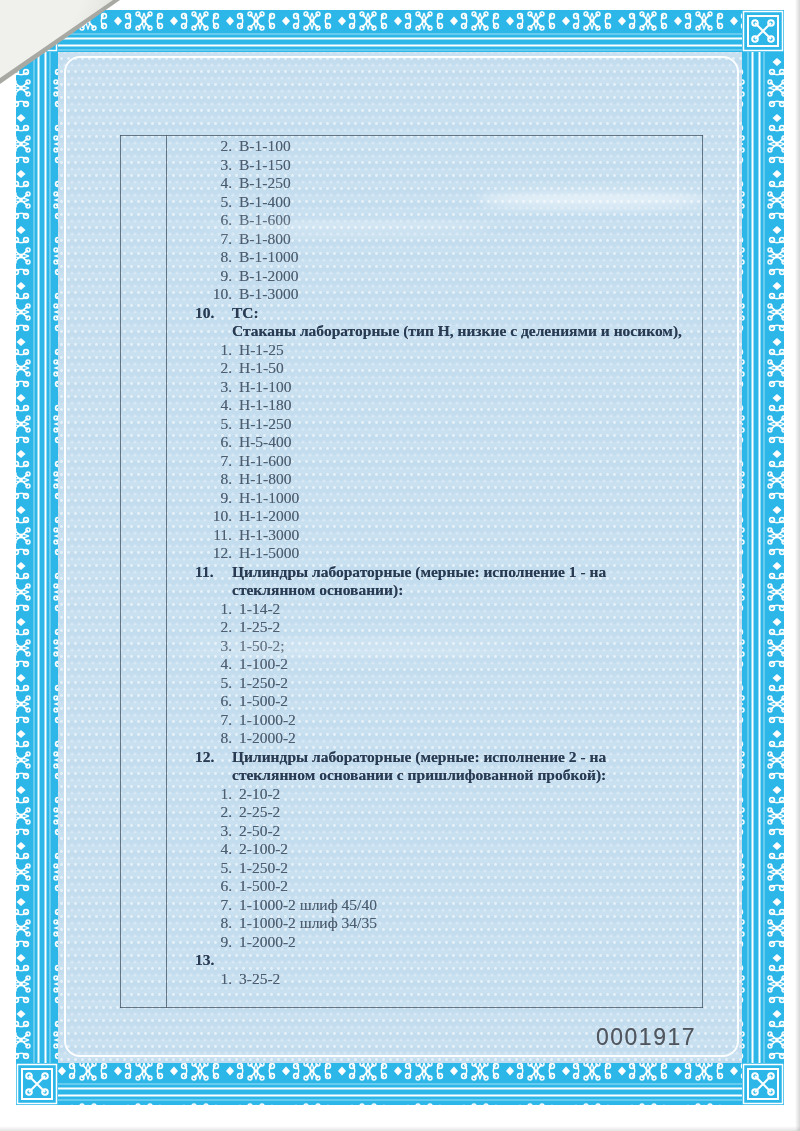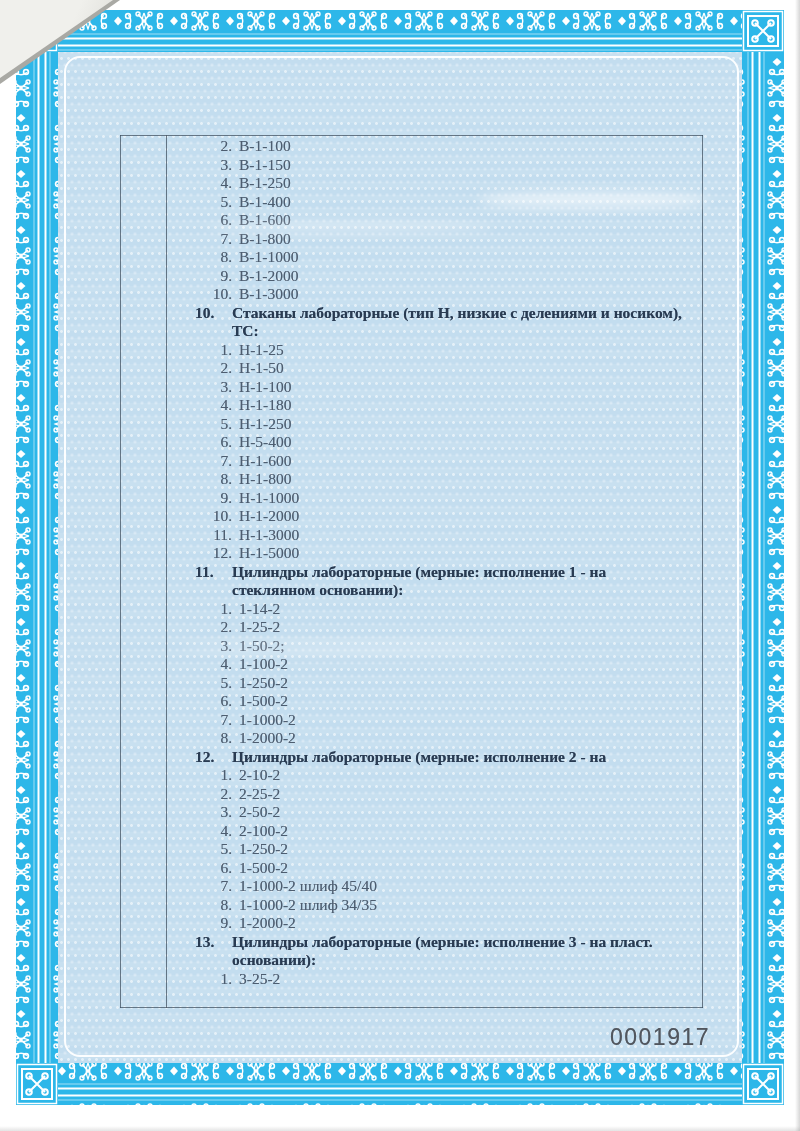--- a/index.html
+++ b/index.html
@@ -36,21 +36,21 @@
     text-shadow:0 0 0.5px rgba(77,93,112,0.55);
   }
   .irow{display:flex;padding-left:40px;height:18.5px;}
   .inum{flex:none;min-width:26px;text-align:right;margin-right:7px;}
   .hrow{display:flex;padding-left:29px;font-weight:bold;color:#293b52;
         text-shadow:0 0 0.5px rgba(41,59,82,0.6);}
   .hnum{flex:none;width:37px;}
   .hline-txt{height:18.5px;}
 
   .serial{
-    position:absolute;left:596px;top:1024px;width:128px;text-align:center;
+    position:absolute;left:596px;top:1024px;width:128px;text-align:left;
     font-family:"Liberation Sans", sans-serif;font-size:23px;letter-spacing:1.5px;
     color:#51565e;text-shadow:0 0 0.6px rgba(81,86,94,0.5);
   }
 
   
   .streak{position:absolute;border-radius:50%;filter:blur(6px);background:rgba(255,255,255,0.55);}
   .s1{left:478px;top:192px;width:232px;height:16px;}
   .s2{left:205px;top:222px;width:290px;height:10px;background:rgba(255,255,255,0.35);}
   .s3{left:180px;top:642px;width:340px;height:12px;background:rgba(255,255,255,0.30);filter:blur(7px);}
   .fold-dark{position:absolute;left:0;top:0;width:120px;height:84px;
@@ -169,22 +169,22 @@
         </div>
         <div class="irow">
           <span class="inum">10.</span>
           <span>В-1-3000</span>
         </div>
       </div>
       <div>
         <div class="hrow">
           <span class="hnum">10.</span>
           <div>
+            <div class="hline-txt">ТС:</div>
             <div class="hline-txt">Стаканы лабораторные (тип Н, низкие с делениями и носиком),</div>
-            <div class="hline-txt">ТС:</div>
           </div>
         </div>
         <div class="irow">
           <span class="inum">1.</span>
           <span>Н-1-25</span>
         </div>
         <div class="irow">
           <span class="inum">2.</span>
           <span>Н-1-50</span>
         </div>
@@ -268,20 +268,21 @@
         <div class="irow">
           <span class="inum">8.</span>
           <span>1-2000-2</span>
         </div>
       </div>
       <div>
         <div class="hrow">
           <span class="hnum">12.</span>
           <div>
             <div class="hline-txt">Цилиндры лабораторные (мерные: исполнение 2 - на</div>
+            <div class="hline-txt">стеклянном основании с пришлифованной пробкой):</div>
           </div>
         </div>
         <div class="irow">
           <span class="inum">1.</span>
           <span>2-10-2</span>
         </div>
         <div class="irow">
           <span class="inum">2.</span>
           <span>2-25-2</span>
         </div>
@@ -310,24 +311,20 @@
           <span>1-1000-2 шлиф 34/35</span>
         </div>
         <div class="irow">
           <span class="inum">9.</span>
           <span>1-2000-2</span>
         </div>
       </div>
       <div>
         <div class="hrow">
           <span class="hnum">13.</span>
-          <div>
-            <div class="hline-txt">Цилиндры лабораторные (мерные: исполнение 3 - на пласт.</div>
-            <div class="hline-txt">основании):</div>
-          </div>
         </div>
         <div class="irow">
           <span class="inum">1.</span>
           <span>3-25-2</span>
         </div>
       </div>
     </div>
 
   <div class="serial">0001917</div>
 

